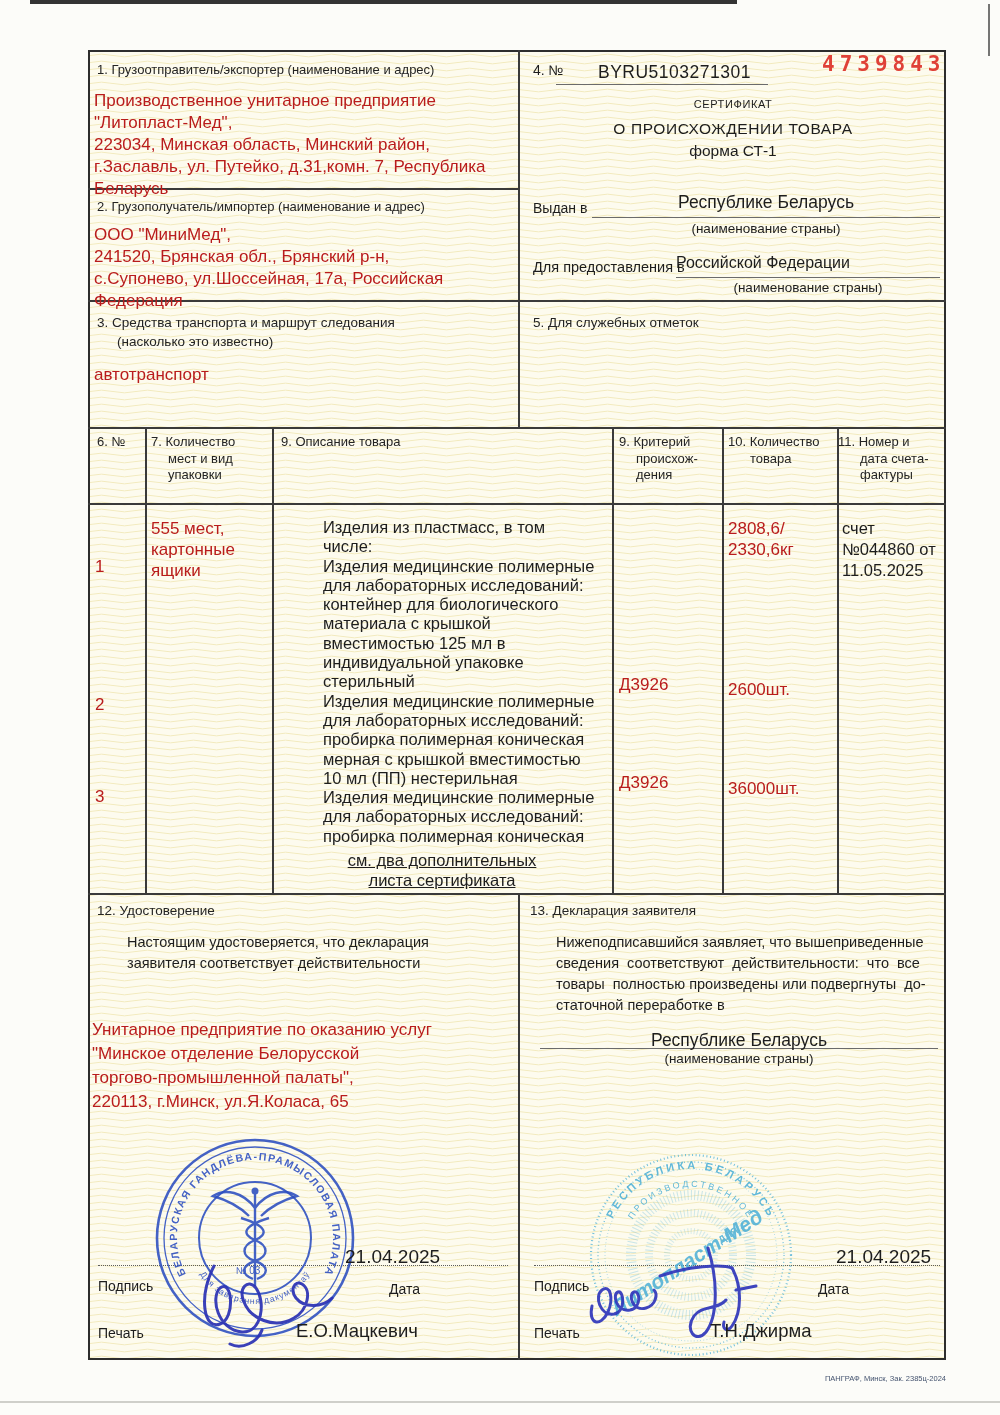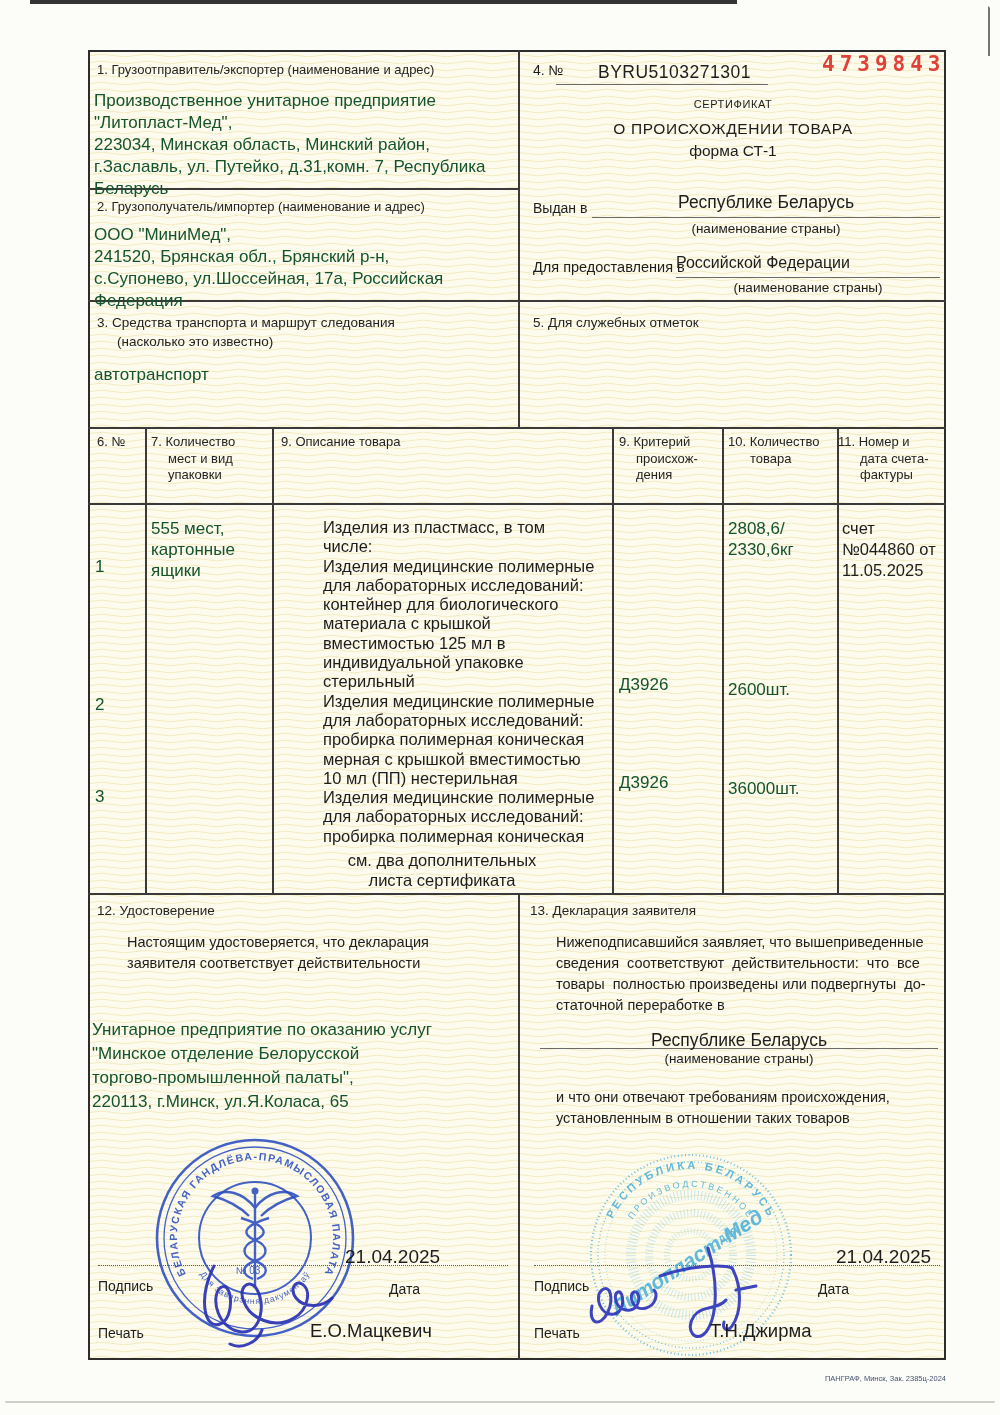--- a/index.html
+++ b/index.html
@@ -1,20 +1,20 @@
 <!DOCTYPE html>
 <html><head>
 <meta charset="utf-8">
 <style>
   html,body{margin:0;padding:0;background:#fcfcf9;}
   #scan{position:relative;width:1000px;height:1415px;background:#fcfcf9;overflow:hidden;
-        font-family:"Liberation Sans",sans-serif;color:#1d1d1d;border-radius:30px;}
+        font-family:"Liberation Sans",sans-serif;color:#1d1d1d;}
   .abs{position:absolute;}
   .lbl{font-size:13px;color:#242424;}
-  .typed{font-size:17px;line-height:22px;color:#14532d;}
+  .typed{font-size:17px;line-height:22px;color:#b91c1c;}
   .pl{white-space:pre-line;}
   .pw{white-space:pre-wrap;}
   .hline{position:absolute;background:#3a3a3a;height:1.6px;z-index:3;}
   .vline{position:absolute;background:#3a3a3a;width:1.6px;z-index:3;}
   .fieldline{position:absolute;background:#6b6b6b;height:1px;z-index:3;}
   .dotline{position:absolute;border-bottom:1.8px dotted #5c5c5c;z-index:3;}
   .hang{padding-left:17px;text-indent:-17px;}
   #frame{position:absolute;left:88px;top:50px;width:858px;height:1310px;
          border:2px solid #2d2d2d;background:#fdfbee;box-sizing:border-box;z-index:1;}
   .txt{z-index:7;}
@@ -126,21 +126,21 @@
 индивидуальной упаковке
 стерильный
 Изделия медицинские полимерные
 для лабораторных исследований:
 пробирка полимерная коническая
 мерная с крышкой вместимостью
 10 мл (ПП) нестерильная
 Изделия медицинские полимерные
 для лабораторных исследований:
 пробирка полимерная коническая</div>
-  <div class="abs pl ctr txt" style="left:272px;top:850px;width:340px;font-size:16.5px;line-height:20px;">см. два дополнительных
+  <div class="abs pl ctr txt" style="left:272px;top:850px;width:340px;font-size:16.5px;line-height:20px;text-decoration:underline;">см. два дополнительных
 листа сертификата</div>
 
   <div class="abs typed txt" style="left:619px;top:674px;">Д3926</div>
   <div class="abs typed txt" style="left:619px;top:772px;">Д3926</div>
 
   <div class="abs typed pl txt" style="left:728px;top:518px;line-height:21px;">2808,6/
 2330,6кг</div>
   <div class="abs typed txt" style="left:728px;top:679px;">2600шт.</div>
   <div class="abs typed txt" style="left:728px;top:778px;">36000шт.</div>
 
@@ -152,31 +152,29 @@
   <div class="abs pl txt" style="left:127px;top:932px;font-size:14.5px;line-height:21px;">Настоящим удостоверяется, что декларация
 заявителя соответствует действительности</div>
   <div class="abs typed pl txt" style="left:92px;top:1018px;line-height:24px;">Унитарное предприятие по оказанию услуг
 "Минское отделение Белорусской
 торгово-промышленной палаты",
 220113, г.Минск, ул.Я.Коласа, 65</div>
   <div class="abs txt" style="left:345px;top:1246px;font-size:19px;">21.04.2025</div>
   <div class="abs txt" style="left:98px;top:1278px;font-size:14px;">Подпись</div>
   <div class="abs txt" style="left:389px;top:1281px;font-size:14px;">Дата</div>
   <div class="abs txt" style="left:98px;top:1325px;font-size:14px;">Печать</div>
-  <div class="abs txt" style="left:310px;top:1320px;font-size:18.5px;">Е.О.Мацкевич</div>
+  <div class="abs txt" style="left:296px;top:1320px;font-size:18.5px;">Е.О.Мацкевич</div>
 
   <div class="abs lbl txt" style="left:530px;top:903px;font-size:13.5px;">13.   Декларация заявителя</div>
   <div class="abs pw txt" style="left:556px;top:932px;font-size:14.5px;line-height:21px;">Нижеподписавшийся заявляет, что вышеприведенные
 сведения  соответствуют  действительности:  что  все
 товары  полностью произведены или подвергнуты  до-
 статочной переработке в</div>
   <div class="abs ctr txt" style="left:540px;top:1030px;width:398px;font-size:17.5px;">Республике Беларусь</div>
   <div class="abs ctr txt" style="left:540px;top:1051px;width:398px;font-size:13.5px;">(наименование страны)</div>
-  <div class="abs pl txt" style="left:556px;top:1087px;font-size:14.5px;line-height:21px;">и что они отвечают требованиям происхождения,
-установленным в отношении таких товаров</div>
   <div class="abs txt" style="left:836px;top:1246px;font-size:19px;">21.04.2025</div>
   <div class="abs txt" style="left:534px;top:1278px;font-size:14px;">Подпись</div>
   <div class="abs txt" style="left:818px;top:1281px;font-size:14px;">Дата</div>
   <div class="abs txt" style="left:534px;top:1325px;font-size:14px;">Печать</div>
   <div class="abs txt" style="left:710px;top:1320px;font-size:18.5px;">Т.Н.Джирма</div>
 
   <svg class="abs stamp" style="left:145px;top:1128px;" width="220" height="220" viewBox="0 0 220 220">
     <defs>
       <path id="arcT" d="M 50.2,160.1 A 78,78 0 1 1 169.8,160.1"></path>
       <path id="arcB" d="M 54.7,146 A 66,66 0 0 0 165.3,146"></path>

